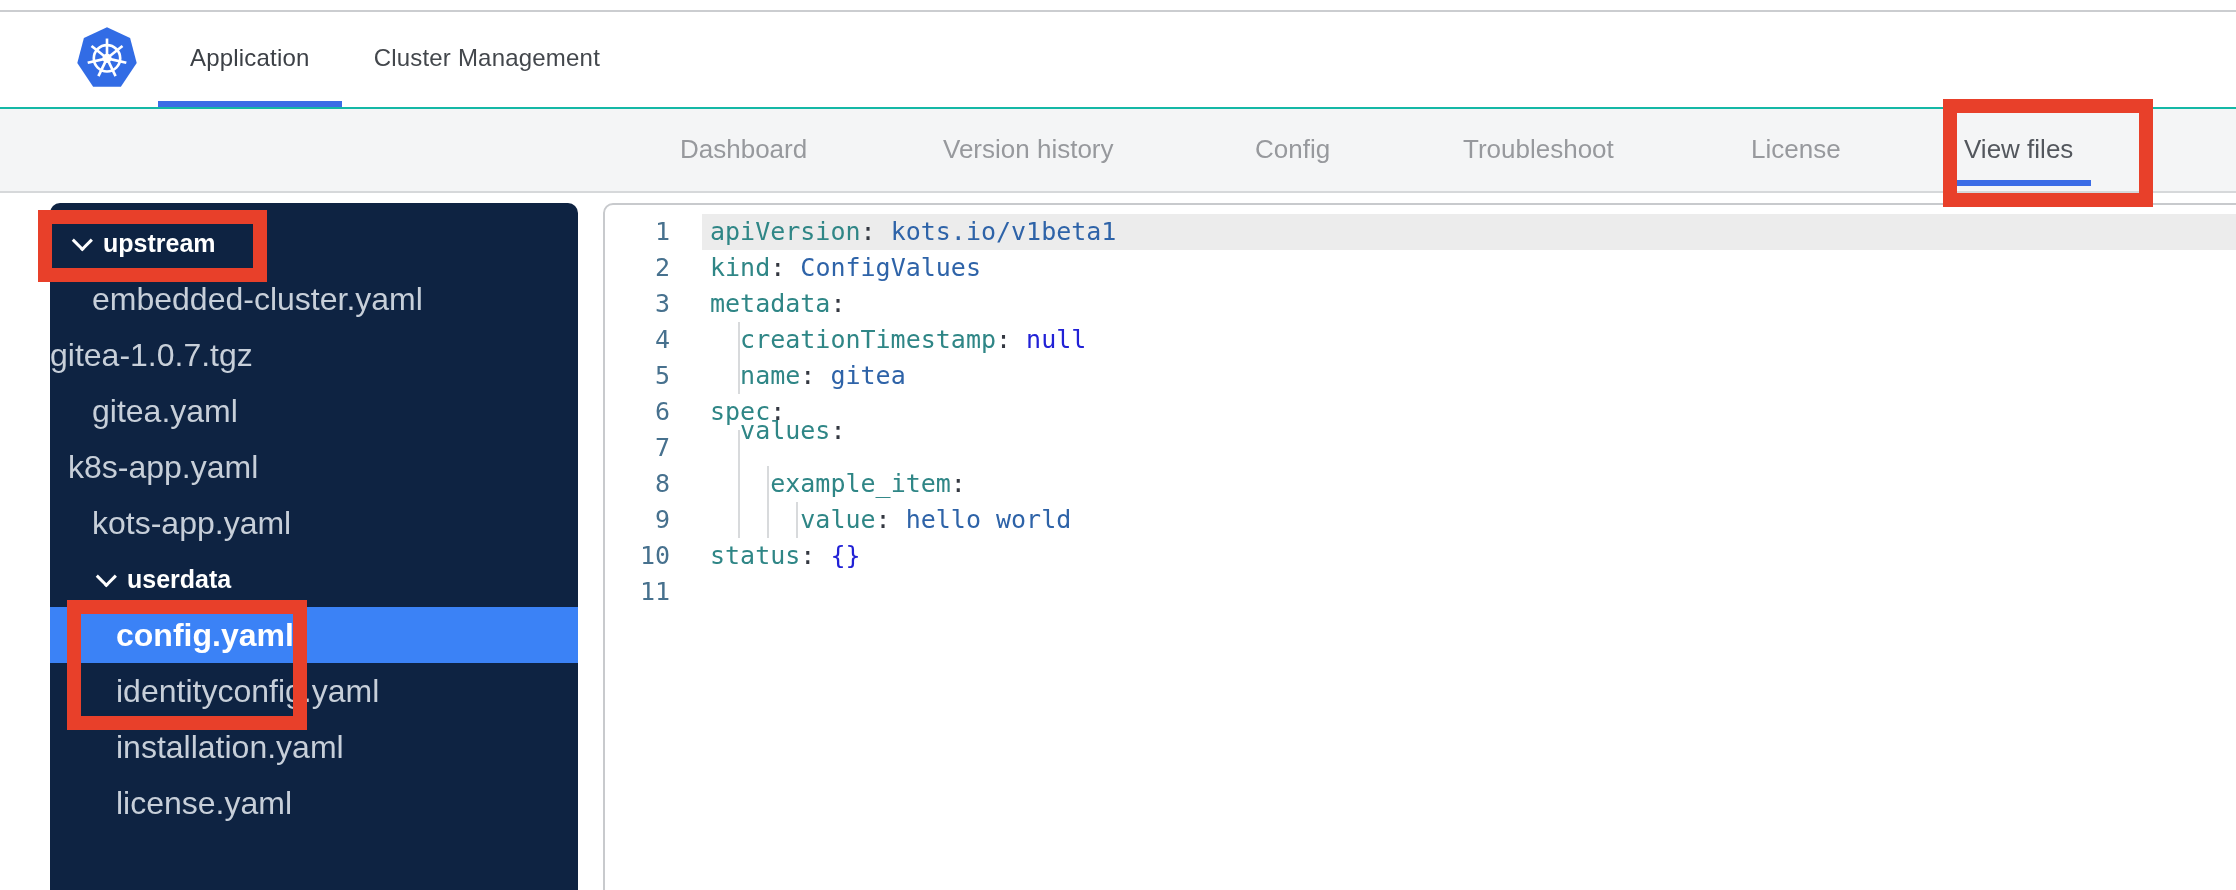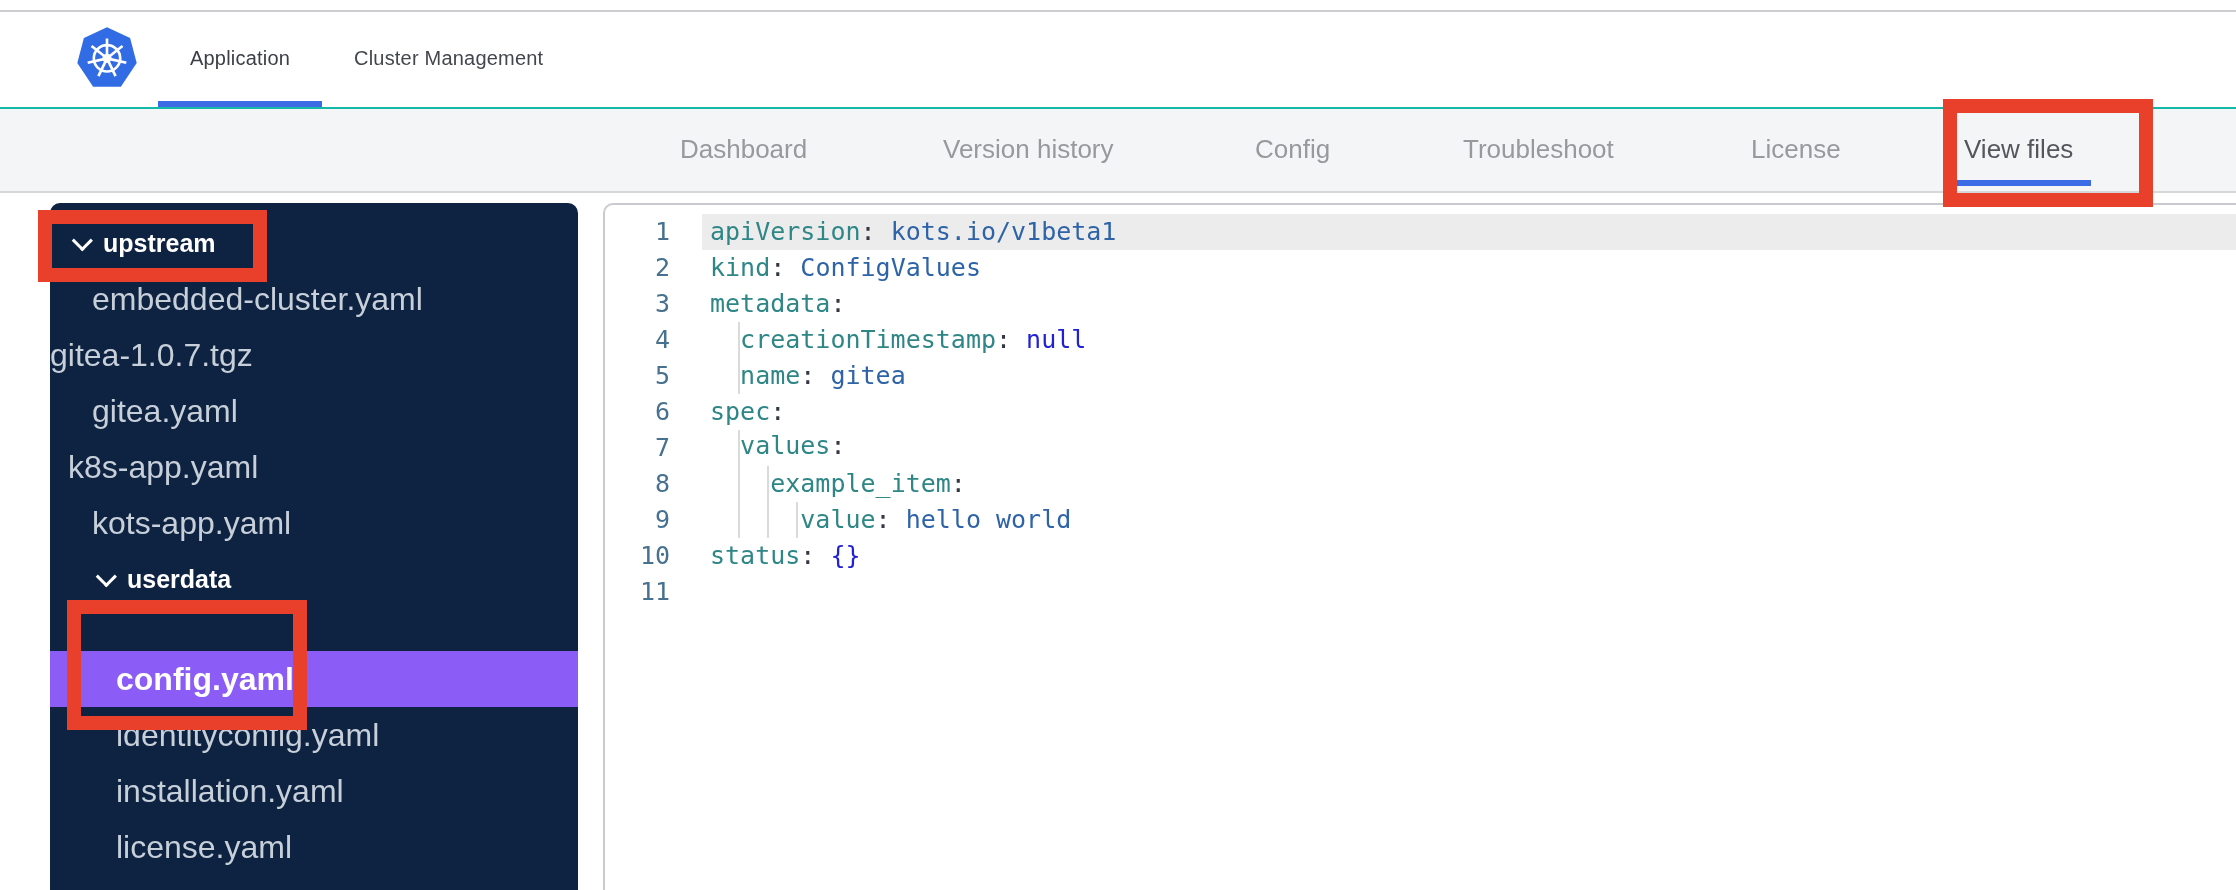--- a/index.html
+++ b/index.html
@@ -5,38 +5,38 @@
   * { margin:0; padding:0; box-sizing:border-box; }
   html,body { width:2236px; height:890px; overflow:hidden; background:#fff;
               font-family:"Liberation Sans", sans-serif; }
   #screen { position:relative; width:2236px; height:890px; background:#fff; overflow:hidden; }
 
   
   .header { position:absolute; left:0; top:0; width:2236px; height:107px; background:#fff; }
   .header-topline { position:absolute; left:0; top:10px; width:2236px; height:2px; background:#cbcdd0; }
   .k8s-logo { position:absolute; left:73px; top:26px; width:68px; height:66px; }
   .header-tabs { position:absolute; left:158px; top:12px; height:95px; display:flex; }
-  .header-tab { height:95px; line-height:92px; padding:0 32px; font-size:20px; color:#43474c;
+  .header-tab { height:95px; line-height:92px; padding:0 32px; font-size:24px; color:#43474c;
                 letter-spacing:.2px; cursor:pointer; }
   .header-tab.active { border-bottom:6px solid #3b6ce6; color:#3c4046; }
 
   
   .subnav { position:absolute; left:0; top:107px; width:2236px; height:86px; background:#f4f5f6;
             border-top:2px solid #14b8a6; border-bottom:2px solid #d6d8da; }
   .subnav-tab { position:absolute; top:0; height:77px; line-height:80px; font-size:26px;
                 color:#97999d; padding:0 18px; cursor:pointer; }
   .subnav-tab.active { color:#53575d; border-bottom:6px solid #3b6ce6; }
 
   
   .sidebar { position:absolute; left:50px; top:203px; width:528px; height:700px;
              background:#0e2342; border-radius:10px 10px 0 0; padding-top:12px; overflow:hidden; }
   .tree-row { height:56px; display:flex; align-items:center; color:#c7cfd9; font-size:32px;
               cursor:pointer; white-space:nowrap; }
   .tree-row.folder { color:#ffffff; font-weight:bold; font-size:25px; }
-  .tree-row.selected { background:#8b5cf6; color:#ffffff; font-weight:bold;margin-top:44px; }
+  .tree-row.selected { background:#3b82f6; color:#ffffff; font-weight:bold; }
   .chev { display:inline-block; width:15px; height:15px; border-right:3px solid #fff;
           border-bottom:3px solid #fff; transform:rotate(45deg) translateY(-4px); margin-right:16px; }
 
   
   .editor { position:absolute; left:603px; top:203px; width:1663px; height:717px;
             background:#fff; border:2px solid #c8cacd; border-radius:10px; overflow:hidden; }
   .active-line-bg { position:absolute; left:97px; right:0; top:9px; height:36px; background:#ececec; }
   .ed-line { position:absolute; height:36px; line-height:36px;
              font-family:"DejaVu Sans Mono", monospace; font-size:25px; white-space:pre; }
   .gut { left:0; width:65px; text-align:right; color:#47718e; }
@@ -144,21 +144,21 @@
         <div class="ed-line cod" style="top: 45px;"><span class="tok-key">kind</span><span class="tok-p">:</span><span class="tok-t"> </span><span class="tok-val">ConfigValues</span></div>
         <div class="ed-line gut" style="top: 81px;">3</div>
         <div class="ed-line cod" style="top: 81px;"><span class="tok-key">metadata</span><span class="tok-p">:</span></div>
         <div class="ed-line gut" style="top: 117px;">4</div>
         <div class="ed-line cod" style="top: 117px;"><span class="tok-t">  </span><span class="tok-key">creationTimestamp</span><span class="tok-p">:</span><span class="tok-t"> </span><span class="tok-kw">null</span></div>
         <div class="ed-line gut" style="top: 153px;">5</div>
         <div class="ed-line cod" style="top: 153px;"><span class="tok-t">  </span><span class="tok-key">name</span><span class="tok-p">:</span><span class="tok-t"> </span><span class="tok-val">gitea</span></div>
         <div class="ed-line gut" style="top: 189px;">6</div>
         <div class="ed-line cod" style="top: 189px;"><span class="tok-key">spec</span><span class="tok-p">:</span></div>
         <div class="ed-line gut" style="top: 225px;">7</div>
-        <div class="ed-line cod" style="top: 223px;"><span class="tok-t">  </span><span class="tok-key">values</span><span class="tok-p">:</span></div>
+        <div class="ed-line cod" style="top: 208px;"><span class="tok-t">  </span><span class="tok-key">values</span><span class="tok-p">:</span></div>
         <div class="ed-line gut" style="top: 261px;">8</div>
         <div class="ed-line cod" style="top: 261px;"><span class="tok-t">    </span><span class="tok-key">example_item</span><span class="tok-p">:</span></div>
         <div class="ed-line gut" style="top: 297px;">9</div>
         <div class="ed-line cod" style="top: 297px;"><span class="tok-t">      </span><span class="tok-key">value</span><span class="tok-p">:</span><span class="tok-t"> </span><span class="tok-val">hello world</span></div>
         <div class="ed-line gut" style="top: 333px;">10</div>
         <div class="ed-line cod" style="top: 333px;"><span class="tok-key">status</span><span class="tok-p">:</span><span class="tok-t"> </span><span class="tok-kw">{}</span></div>
         <div class="ed-line gut" style="top: 369px;">11</div>
         <div class="ed-line cod" style="top: 369px;"></div>
       </div>
   </div>

